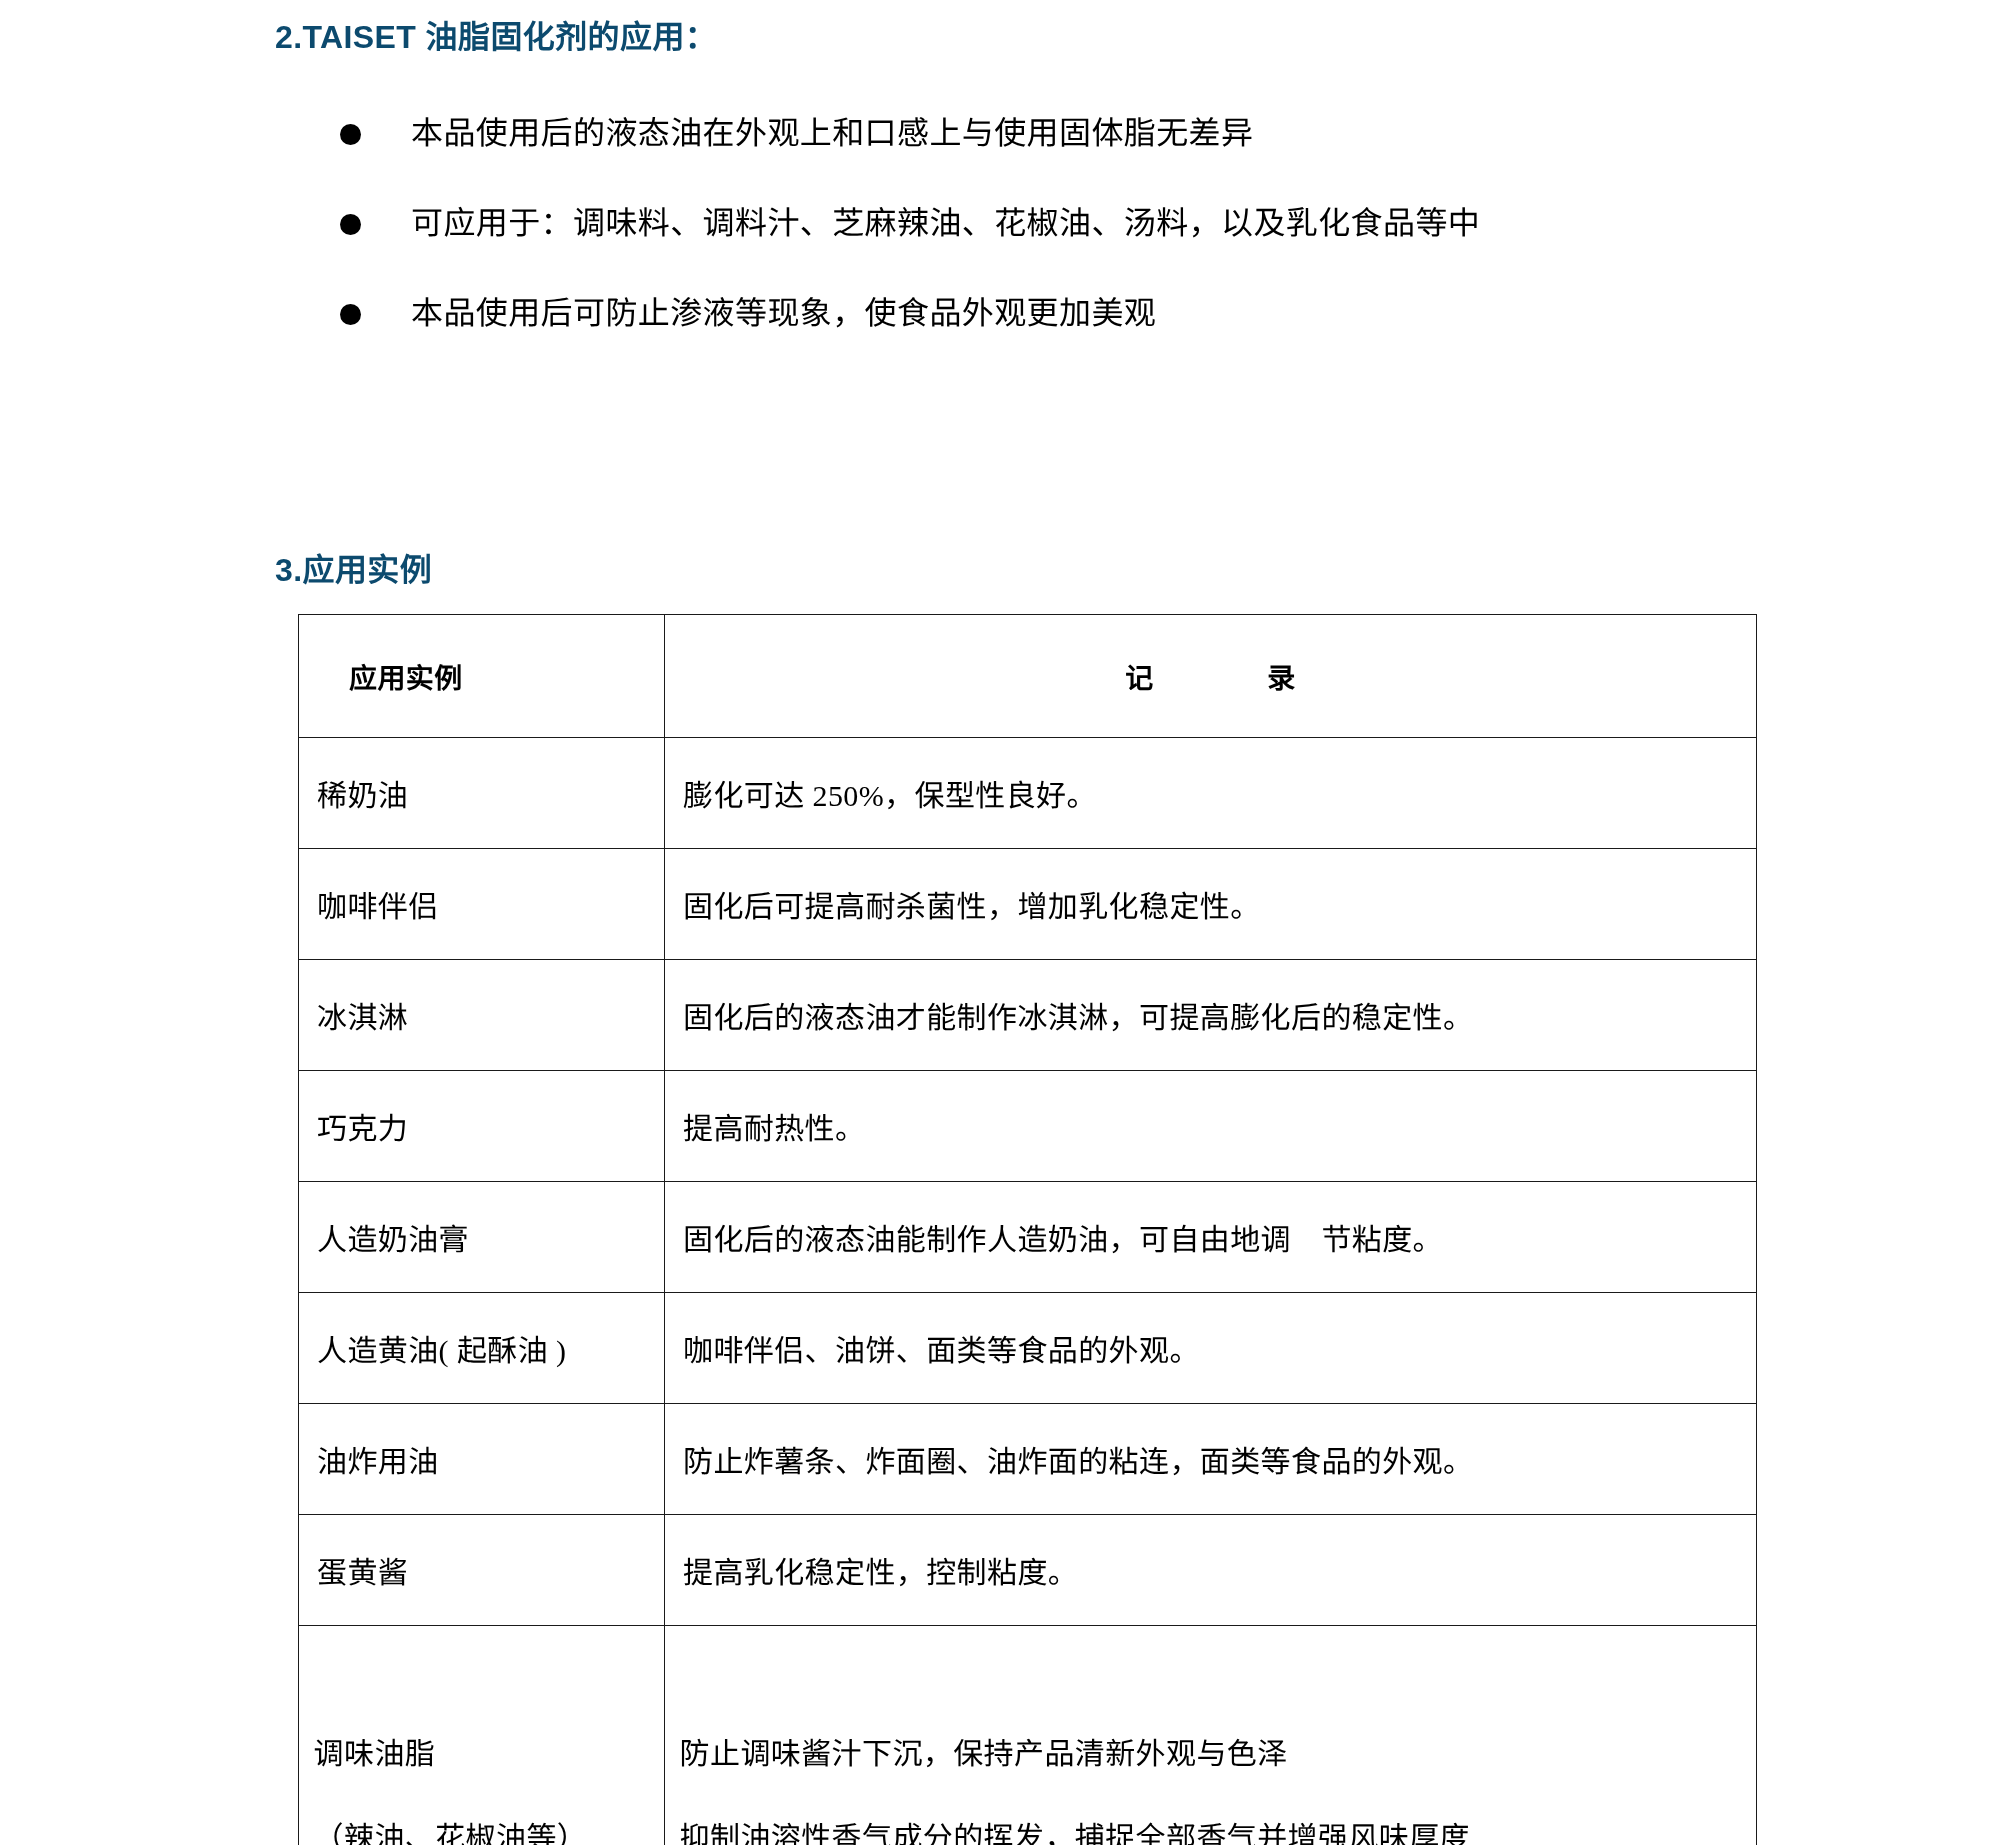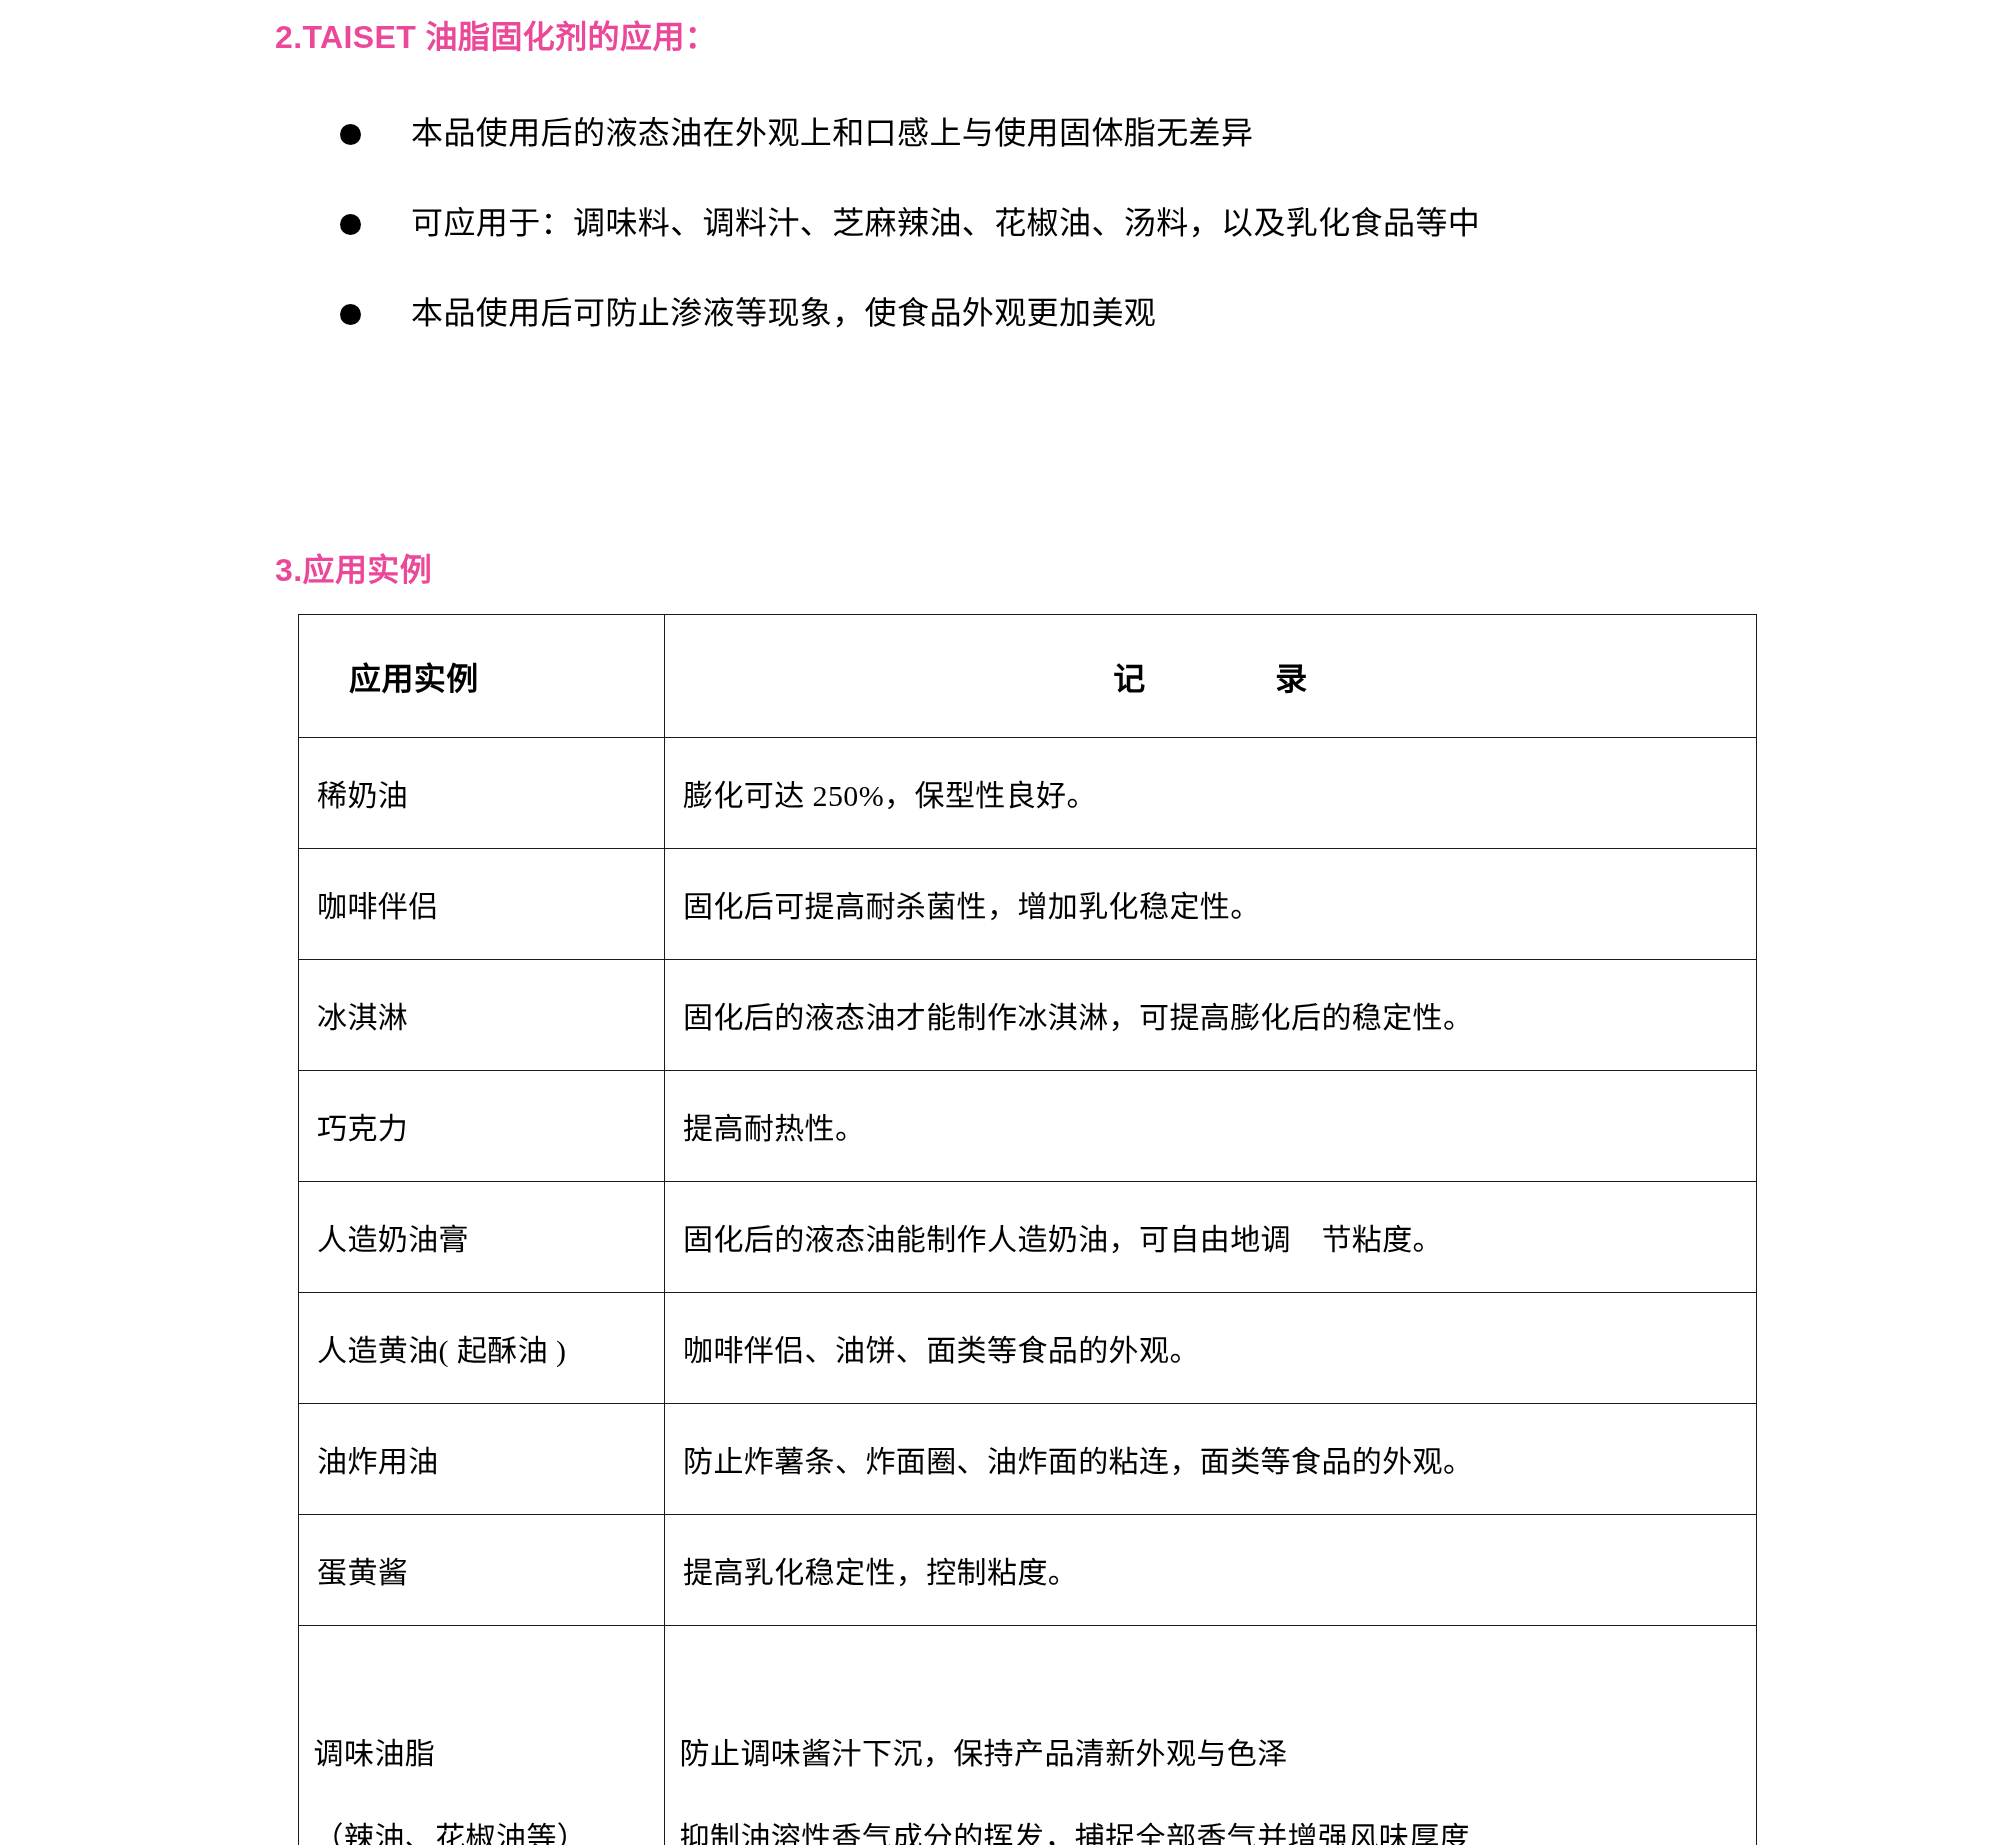--- a/index.html
+++ b/index.html
@@ -18,21 +18,21 @@
   .page {
     position: relative;
     width: 2009px;
     height: 1846px;
     box-sizing: border-box;
     padding: 0;
   }
 
   
   .section-heading {
-    color: #ec4899;
+    color: #0c4a6e;
     font-family: "Liberation Sans", "DejaVu Sans", sans-serif;
     font-weight: bold;
     font-size: 32px;
     letter-spacing: 0.4px;
     white-space: pre;
   }
   #heading-applications {
     position: absolute;
     left: 275px;
     top: 11.3px;
@@ -92,21 +92,21 @@
     white-space: pre;
     font-weight: normal;
     letter-spacing: 0.4px;
   }
   .cases-table col.col-case { width: 366px; }
   .cases-table col.col-record { width: 1092px; }
 
   .header-row td {
     height: 122px;
     font-weight: bold;
-    font-size: 32px;
+    font-size: 28px;
     margin-left: 16px;
   }
   .header-row .th-case {
     padding-left: 50px;
   }
   .header-row .th-record {
     text-align: center;
     letter-spacing: 0.4px;
   }
   .body-row td {

